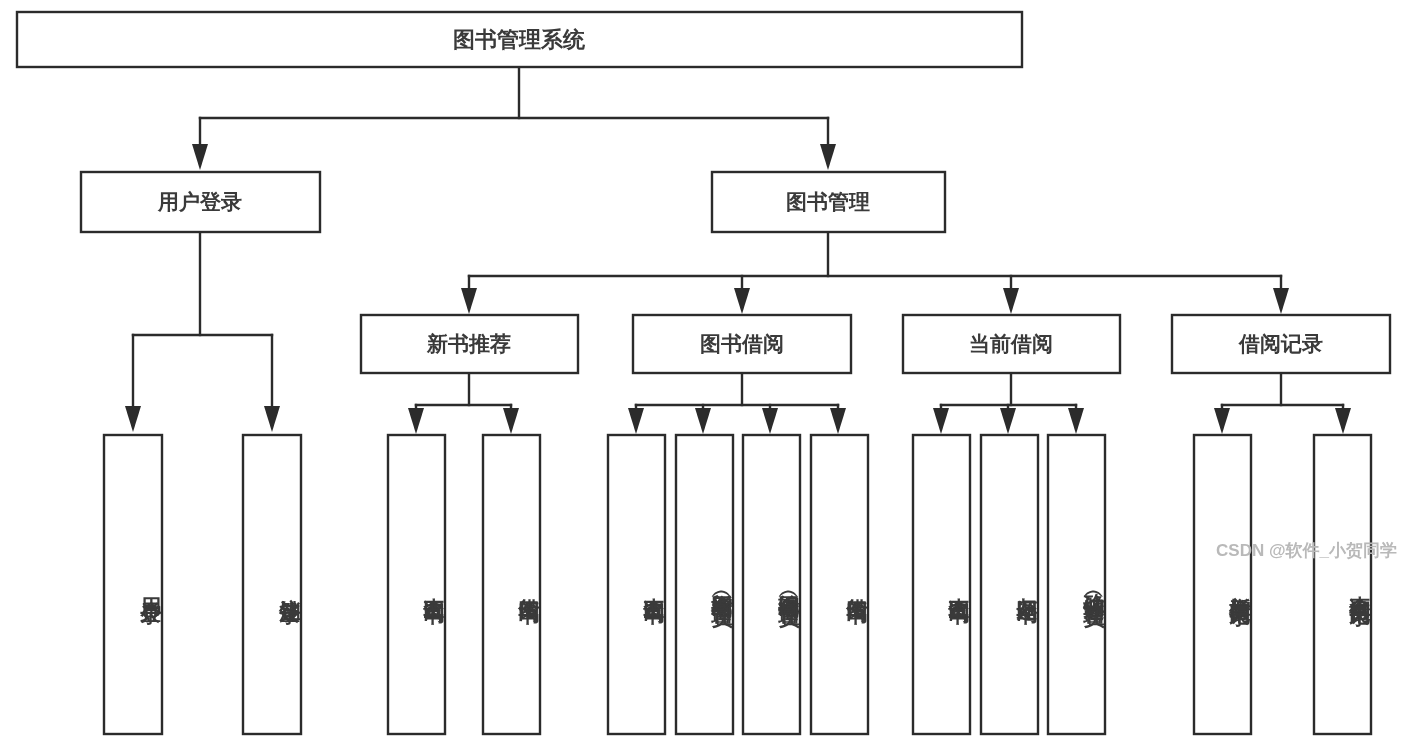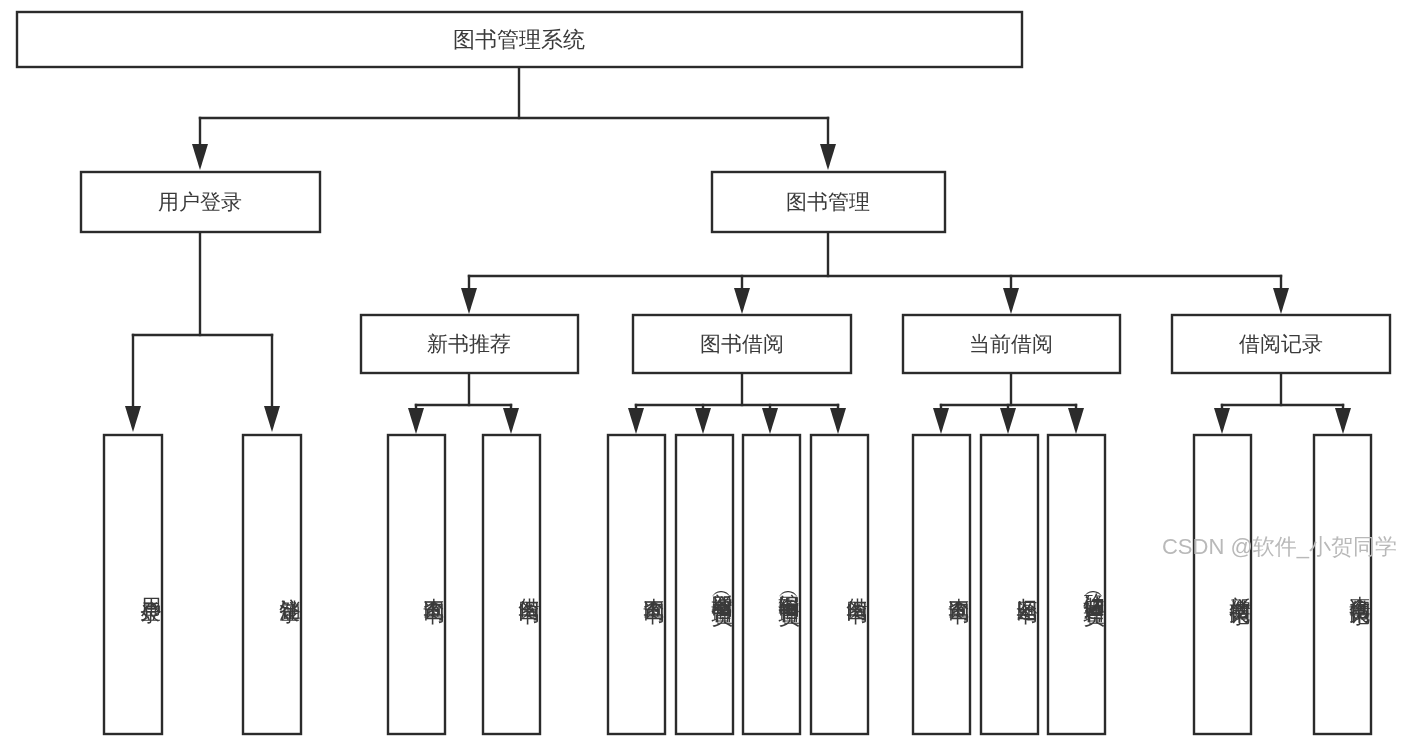--- a/index.html
+++ b/index.html
@@ -11,20 +11,21 @@
     width: 1405px;
     height: 747px;
     font-family: "Liberation Sans", "DejaVu Sans", sans-serif;
     overflow: hidden;
   }
   #diagram-root {
     position: relative;
     width: 1405px;
     height: 566px;
     background: #ffffff;
+    font-weight: bold;
   }
   svg.diagram-svg {
     position: absolute;
     top: 0; left: 0;
     width: 1405px;
     height: 747px;
     display: block;
   }
   .node-rect {
     fill: #ffffff;
@@ -64,21 +65,21 @@
     text-align: center;
     white-space: nowrap;
     pointer-events: none;
     user-select: none;
   }
   .watermark {
     position: absolute;
     right: 8px;
     bottom: 4px;
     font-family: "Liberation Sans", "DejaVu Sans", sans-serif;
-    font-size: 22px;
+    font-size: 17px;
     color: #b9b9b9;
     white-space: nowrap;
     user-select: none;
   }
 </style>
 </head>
 <body>
 
 <div id="diagram-root">
 

